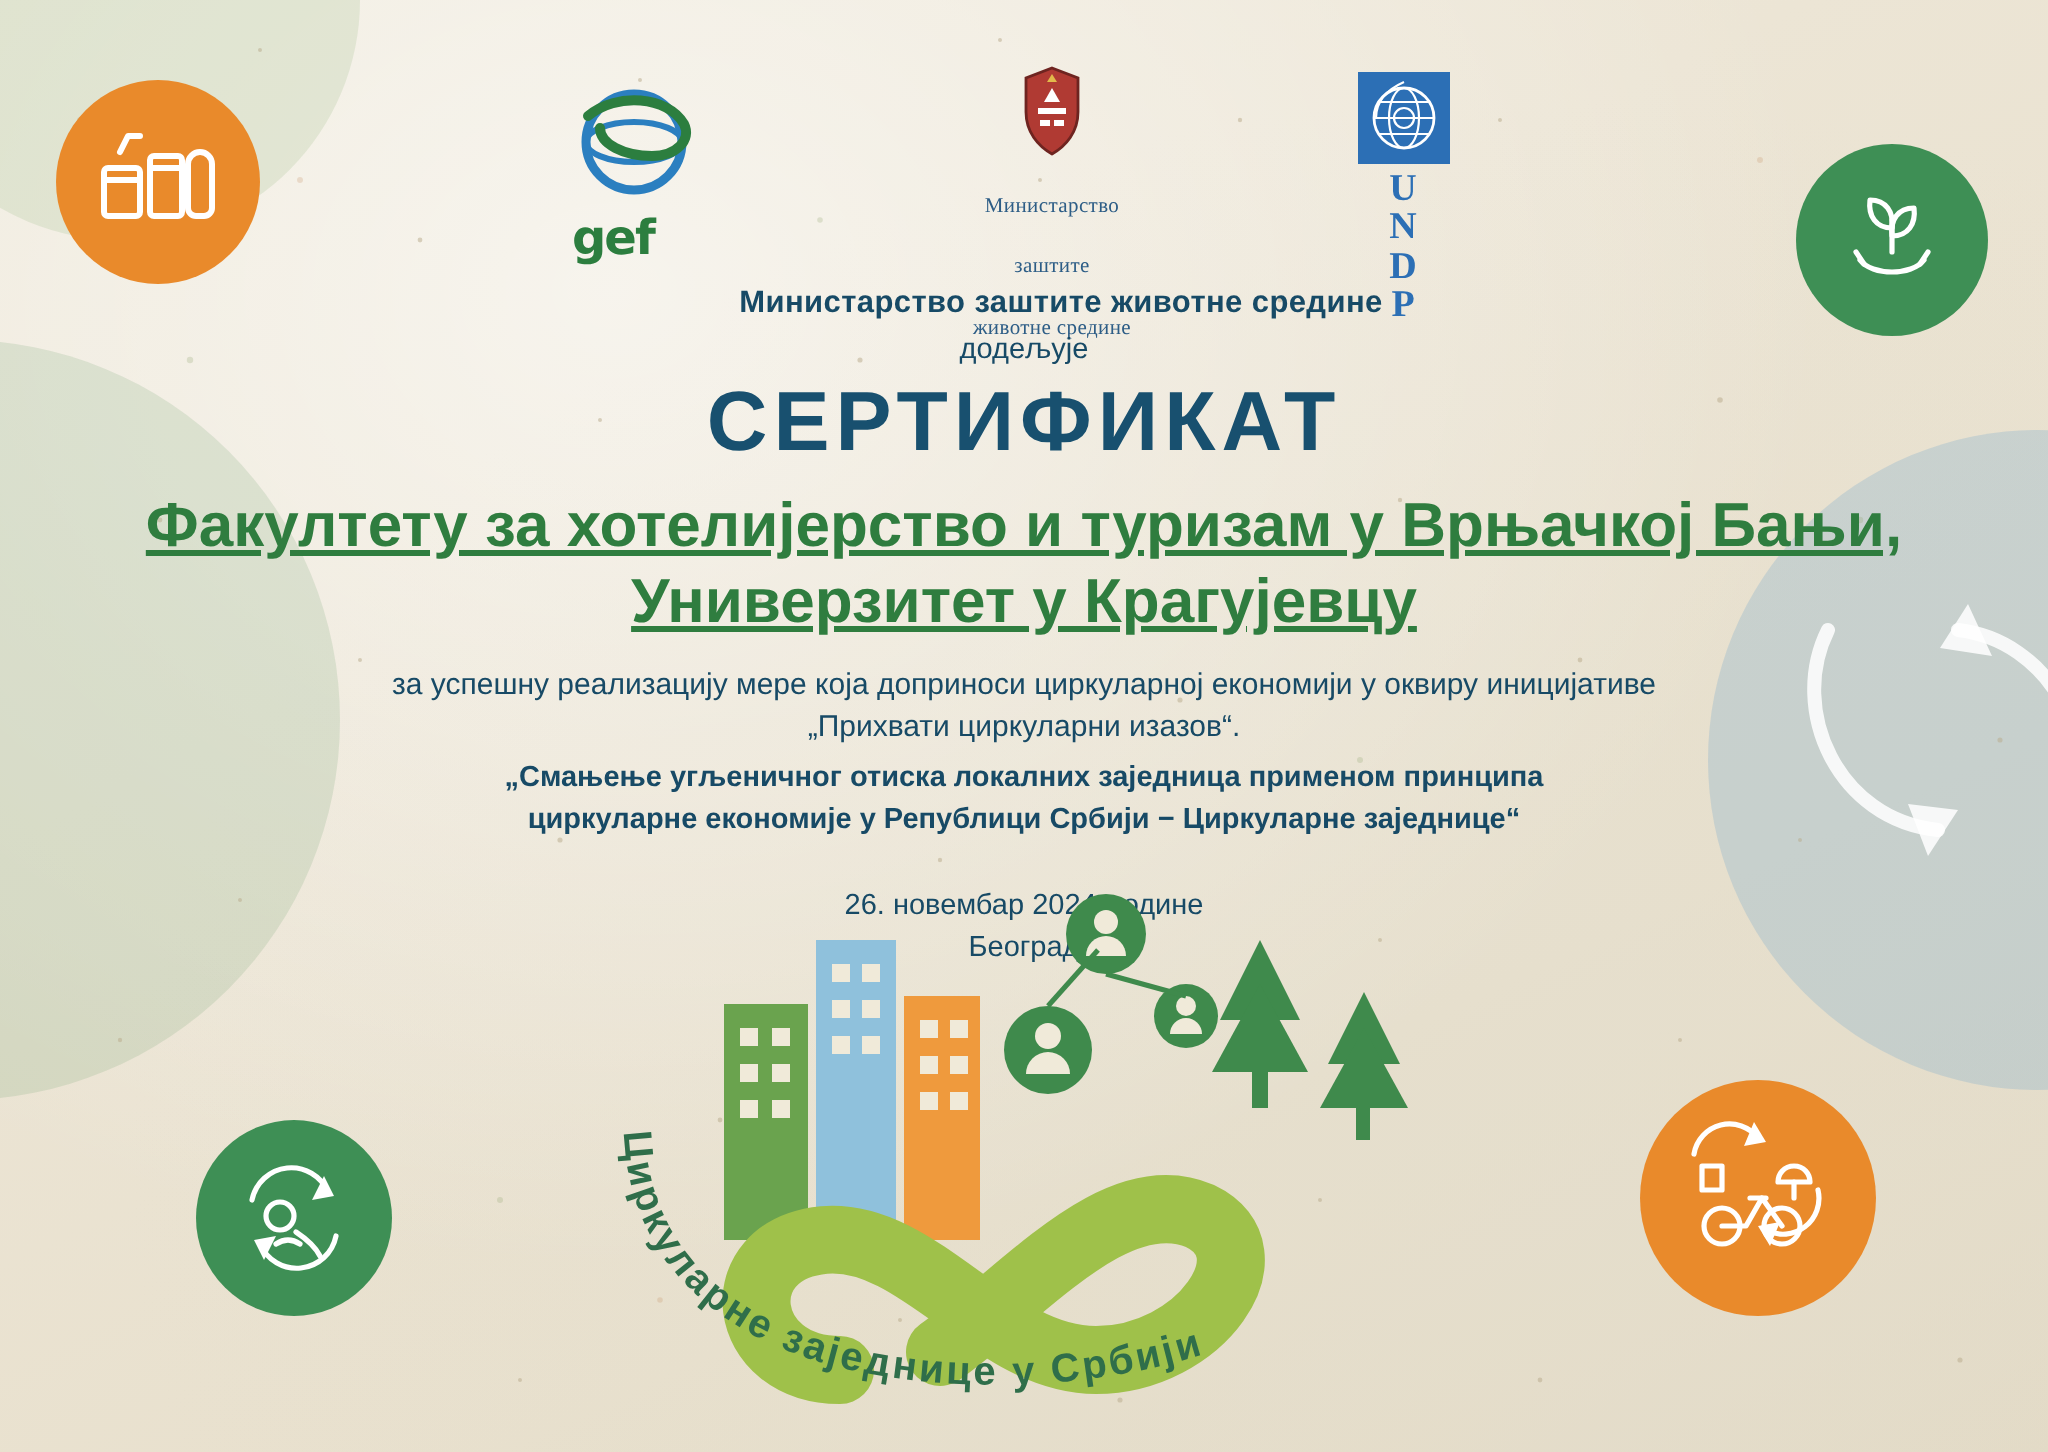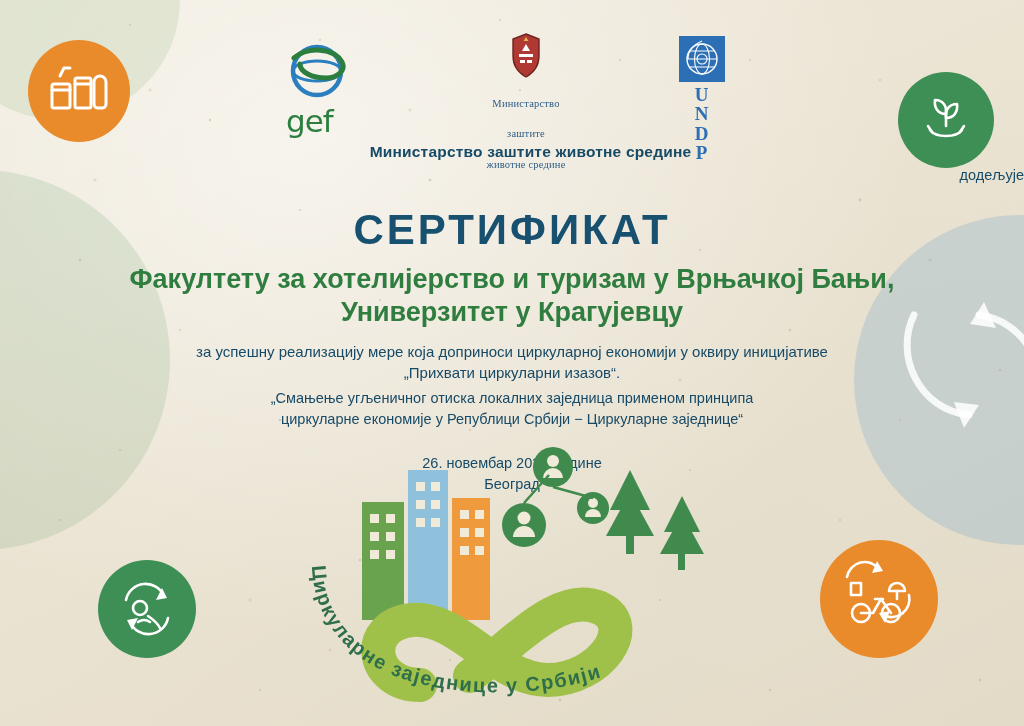--- a/index.html
+++ b/index.html
@@ -56,22 +56,22 @@
     top: 30px;
     left: 0;
     width: 1024px;
     height: 110px;
   }
   .logo { position: absolute; }
 
   #gef-logo { left: 286px; top: 14px; width: 90px; }
   #gef-text {
     font-family: "DejaVu Sans", sans-serif;
-    font-size: 31px;
-    font-weight: normal;
+    font-size: 24px;
+    font-weight: bold;
     color: #2c7e3f;
     letter-spacing: -1px;
     line-height: 1;
   }
   #ministry-logo { left: 466px; top: 2px; width: 120px; text-align: center; }
   #ministry-logo .mtext {
     font-family: "Liberation Serif", serif;
     font-size: 10.5px;
     color: #2d5d86;
     line-height: 1.18;
@@ -102,51 +102,51 @@
     font-size: 15.5px;
     font-weight: bold;
     color: #174a66;
     letter-spacing: 0.2px;
     padding-left: 37px;
   }
   .line-awards {
     font-size: 14.5px;
     color: #174a66;
     margin-top: 6px;
-    text-align: right;
   }
   #title {
-    margin-top: 23px;
+    margin-top: 4px;
     font-size: 42px;
     font-weight: bold;
     letter-spacing: 3px;
     color: #18506f;
   }
   #recipient {
     margin-top: 9px;
-    font-size: 27px;
+    font-size: 31px;
     font-weight: bold;
     color: #2f7d3f;
     line-height: 1.22;
+    text-decoration: underline;
   }
   #reason {
     margin-top: 12px;
     font-size: 15px;
     color: #174a66;
     line-height: 1.42;
   }
   #project-intro {
     margin-top: 22px;
     font-size: 14.5px;
     color: #174a66;
   }
   #project-name {
     margin-top: 5px;
     font-size: 14.5px;
-    font-weight: normal;
+    font-weight: bold;
     color: #174a66;
     line-height: 1.45;
   }
   #date-place {
     margin-top: 22px;
     font-size: 14.5px;
     color: #174a66;
     line-height: 1.45;
   }
 

